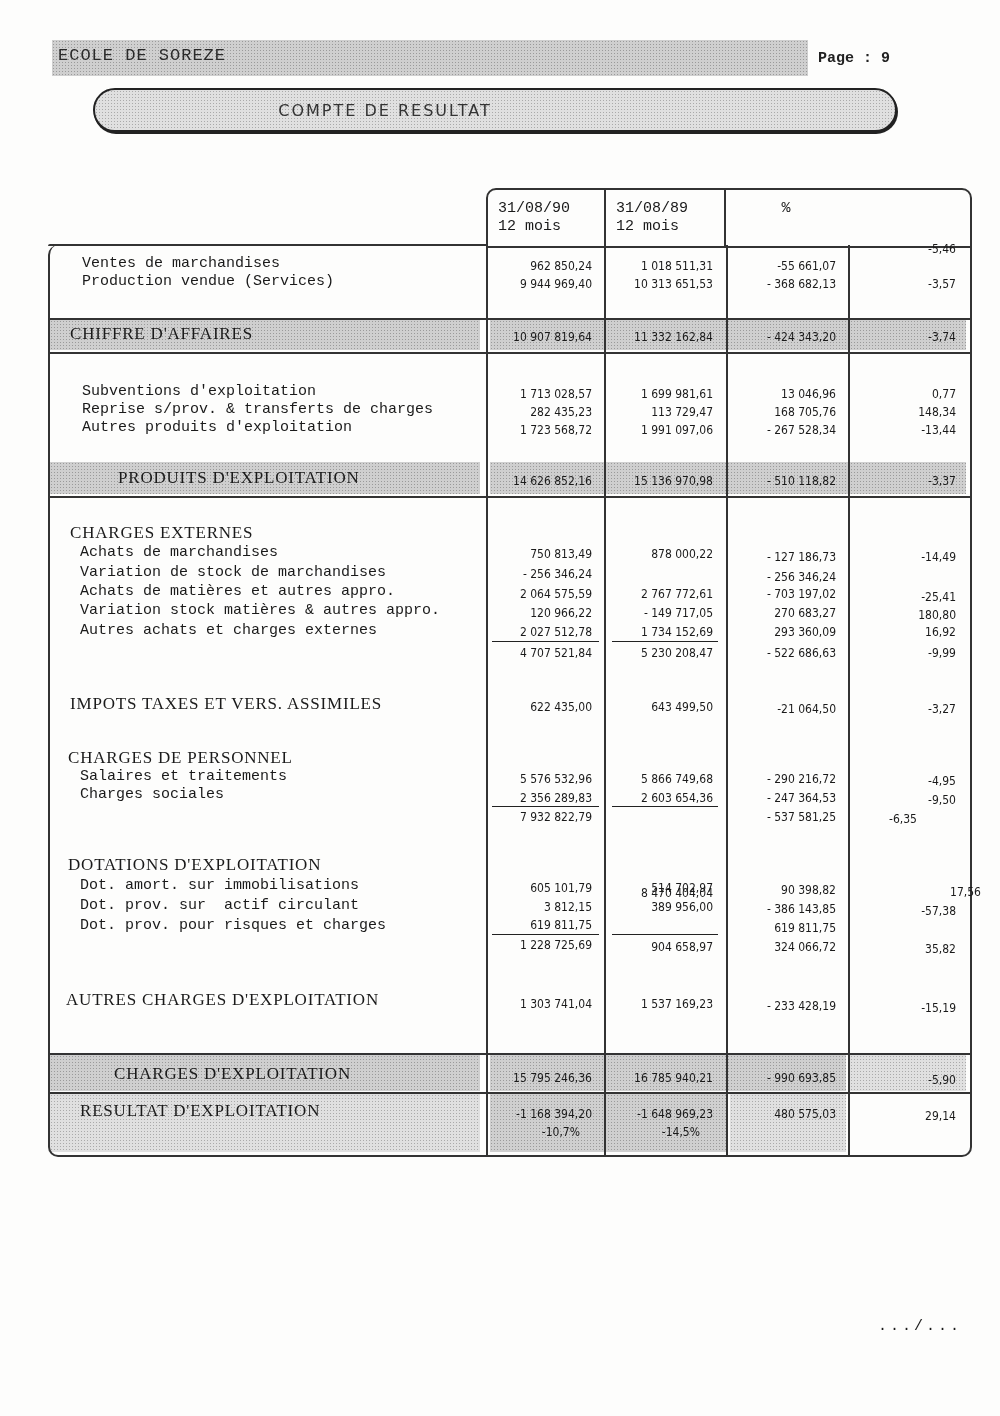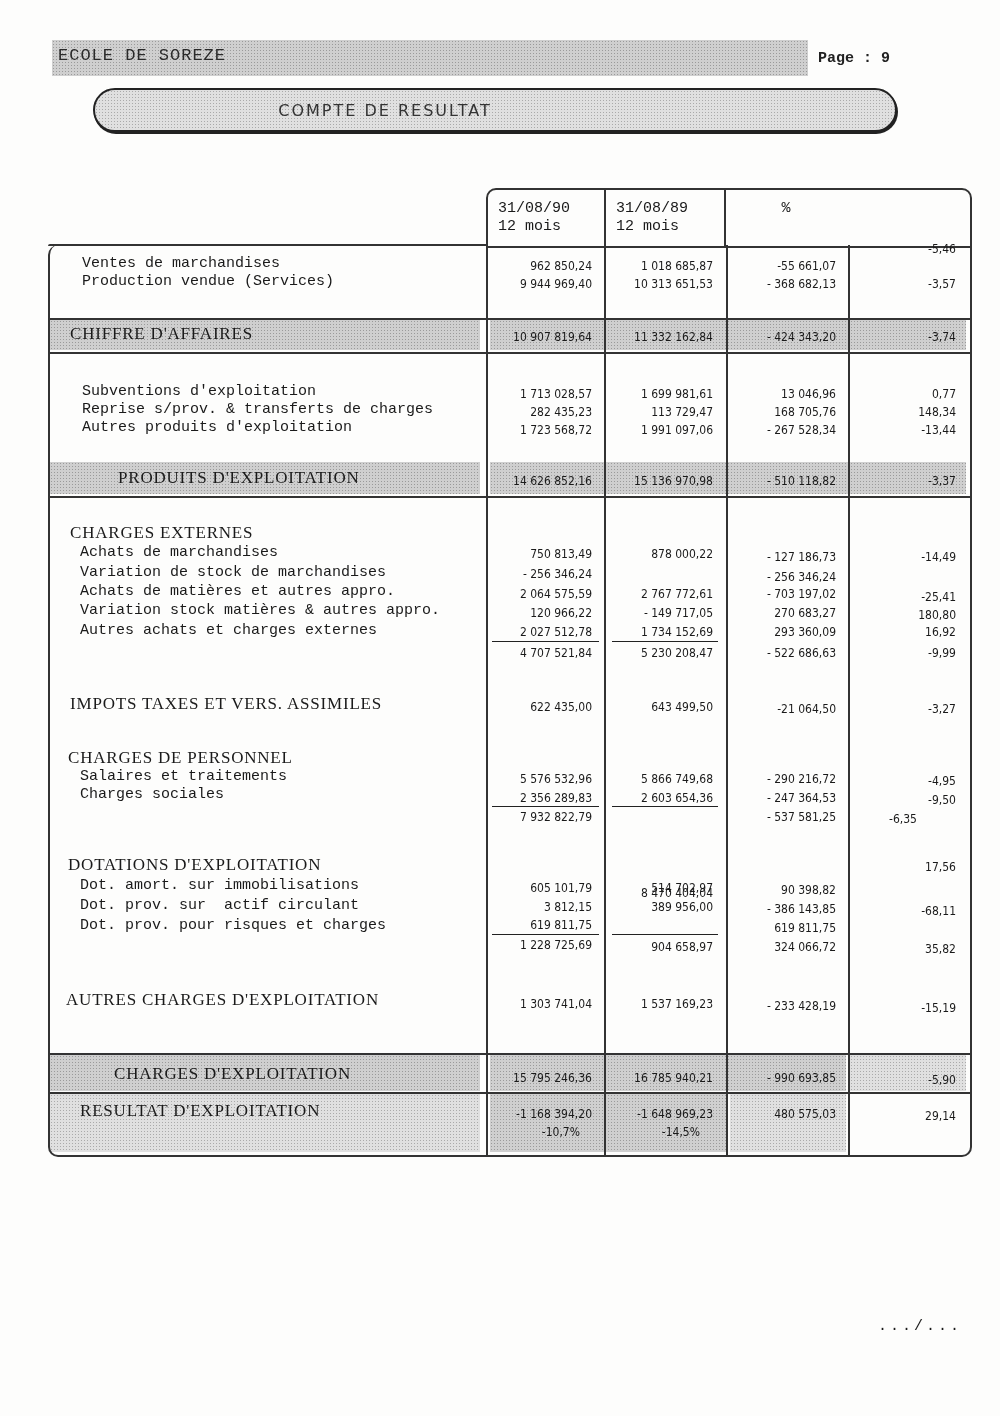--- a/index.html
+++ b/index.html
@@ -111,21 +111,21 @@
 <div class="vline" style="left:848px;top:245px;height:912px;"></div>
 <div class="hline" style="left:48px;top:318px;width:922px;"></div>
 <div class="hline" style="left:48px;top:352px;width:922px;"></div>
 <div class="hline" style="left:48px;top:496px;width:922px;"></div>
 <div class="hline" style="left:48px;top:1053px;width:922px;"></div>
 <div class="hline" style="left:48px;top:1092px;width:922px;"></div>
 
 <div class="lbl" style="left:82px;top:254px;">Ventes de marchandises</div>
 <div class="lbl" style="left:82px;top:272px;">Production vendue (Services)</div>
 <div class="num c1" style="top:257px;">962 850,24</div>
-<div class="num c2" style="top:257px;">1 018 685,87</div>
+<div class="num c2" style="top:257px;">1 018 511,31</div>
 <div class="num c3" style="top:257px;">-55 661,07</div>
 <div class="num c4" style="top:240px;">-5,46</div>
 <div class="num c1" style="top:275px;">9 944 969,40</div>
 <div class="num c2" style="top:275px;text-align:right;">10 313 651,53</div>
 <div class="num c3" style="top:275px;">- 368 682,13</div>
 <div class="num c4" style="top:275px;">-3,57</div>
 
 <div class="sec" style="left:70px;top:324px;">CHIFFRE D'AFFAIRES</div>
 <div class="num c1" style="top:328px;">10 907 819,64</div>
 <div class="num c2" style="top:328px;">11 332 162,84</div>
@@ -210,25 +210,25 @@
 <div class="num c3" style="top:808px;">- 537 581,25</div>
 <div class="num c4" style="top:810px;text-align:center;">-6,35</div>
 
 <div class="sec" style="left:68px;top:855px;">DOTATIONS D'EXPLOITATION</div>
 <div class="lbl" style="left:80px;top:876px;">Dot. amort. sur immobilisations</div>
 <div class="lbl" style="left:80px;top:896px;">Dot. prov. sur  actif circulant</div>
 <div class="lbl" style="left:80px;top:916px;">Dot. prov. pour risques et charges</div>
 <div class="num c1" style="top:879px;">605 101,79</div>
 <div class="num c2" style="top:879px;">514 702,97</div>
 <div class="num c3" style="top:881px;">90 398,82</div>
-<div class="num c4" style="top:858px;">17,56</div>
+<div class="num c4" style="top:883px;padding-left:25px;">17,56</div>
 <div class="num c1" style="top:898px;">3 812,15</div>
 <div class="num c2" style="top:898px;">389 956,00</div>
 <div class="num c3" style="top:900px;">- 386 143,85</div>
-<div class="num c4" style="top:902px;">-68,11</div>
+<div class="num c4" style="top:902px;">-57,38</div>
 <div class="num c1" style="top:916px;">619 811,75</div>
 <div class="num c3" style="top:919px;">619 811,75</div>
 <div class="rule" style="left:492px;top:934px;width:107px;"></div>
 <div class="rule" style="left:612px;top:934px;width:106px;"></div>
 <div class="num c1" style="top:936px;">1 228 725,69</div>
 <div class="num c2" style="top:938px;">904 658,97</div>
 <div class="num c3" style="top:938px;">324 066,72</div>
 <div class="num c4" style="top:940px;">35,82</div>
 
 <div class="sec" style="left:66px;top:990px;">AUTRES CHARGES D'EXPLOITATION</div>

